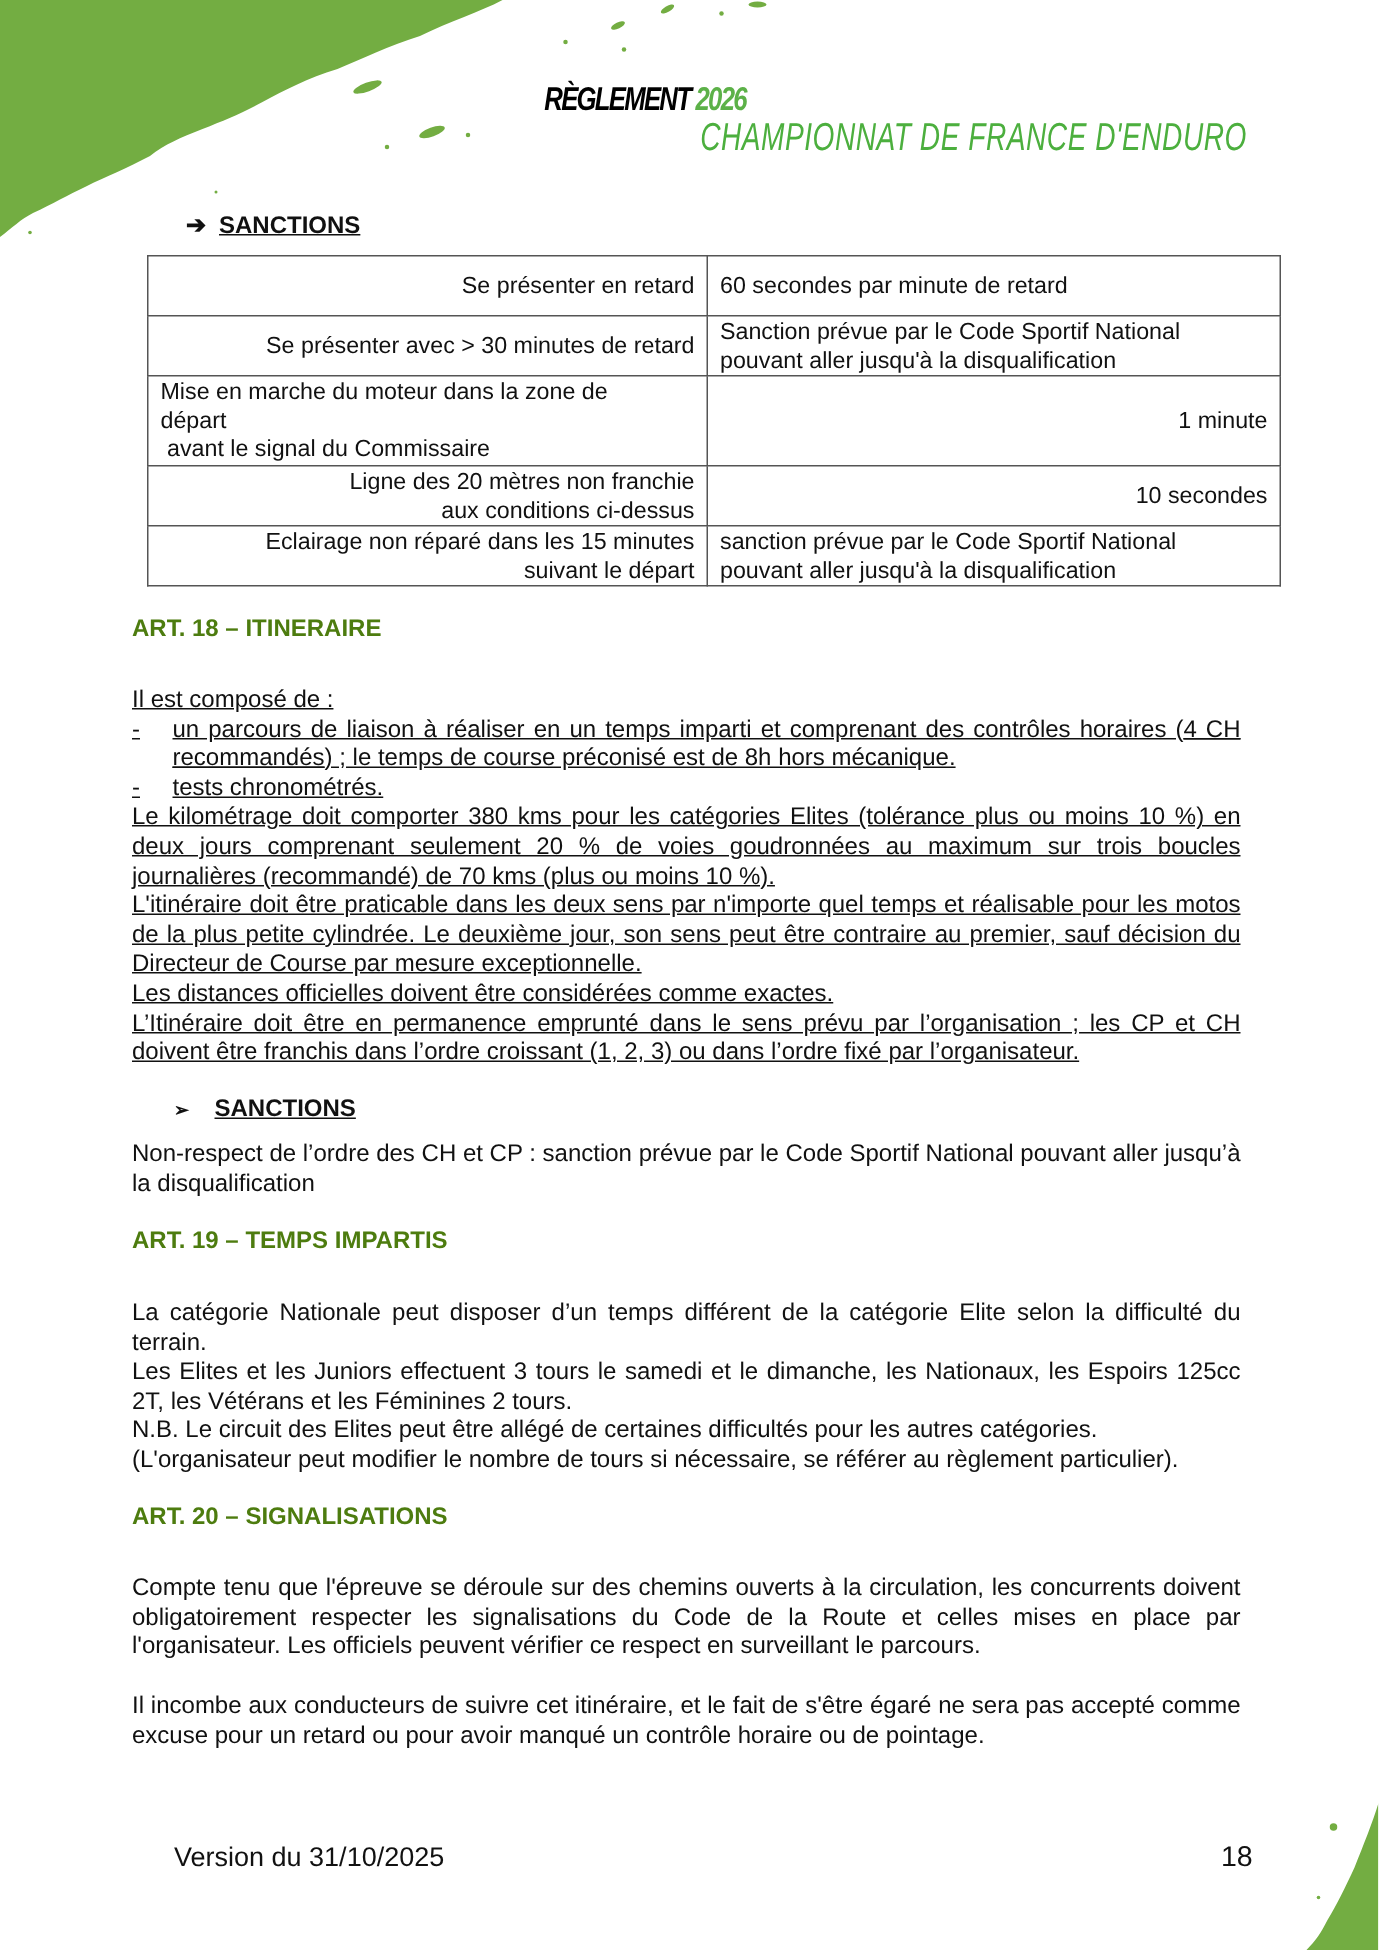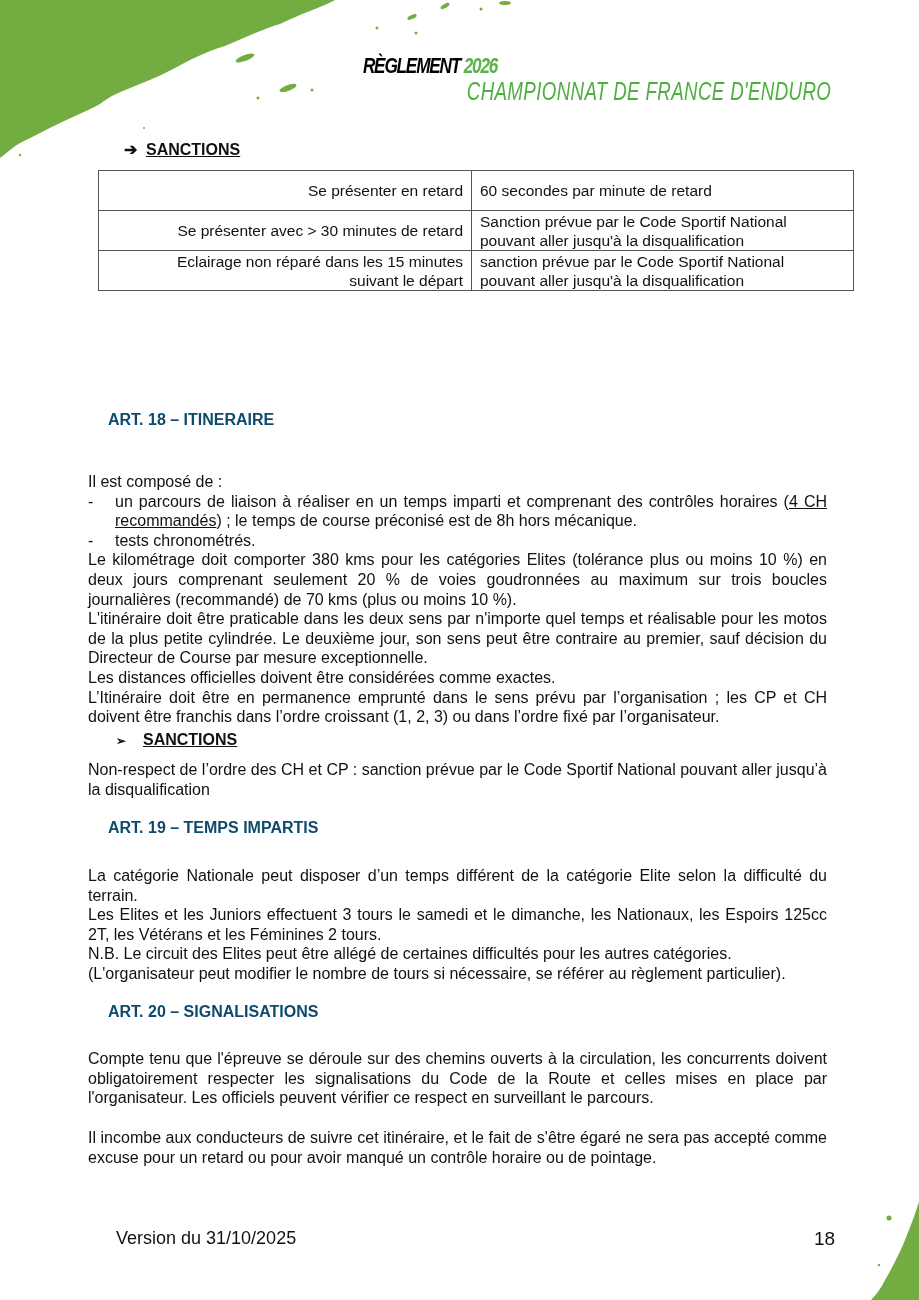--- a/index.html
+++ b/index.html
@@ -15,21 +15,21 @@
   .header .champ { font-family: "Liberation Sans", sans-serif; font-style: italic; font-size: 26px;
                    color: #4caf3e; transform: scaleX(0.72); transform-origin: right; display: block;
                    white-space: nowrap; margin-top: 1px; letter-spacing: 0.5px; }
   .sub { position: absolute; font-weight: bold; font-size: 16px; }
   .sub u { text-decoration: underline; }
   .sub .arrow { display: inline-block; width: 22px; }
   table.sanctions { position: absolute; left: 98px; top: 170px; width: 756px; border-collapse: collapse;
                     font-size: 15.5px; }
   table.sanctions td { border: 1px solid #555; padding: 0 8px; vertical-align: middle; line-height: 19px; text-align: right; }
   table.sanctions td.r { text-align: justify; text-align-last: left; }
-  .art { position: absolute; left: 88px; font-weight: bold; color: #0c4a6e; font-size: 16px; margin-left: 20px; }
+  .art { position: absolute; left: 88px; font-weight: bold; color: #4d7c0f; font-size: 16px; }
   .p { position: absolute; left: 88px; width: 739px; font-size: 16px; line-height: 19.6px; text-align: justify; }
   .p .line { display: block; }
   .bullet { display: flex; }
   .bullet .dash { width: 27px; flex: none; }
   .bullet .txt { flex: 1; text-align: justify; }
   .footer-ver { position: absolute; left: 116px; top: 1228px; font-size: 18px; }
   .footer-page { position: absolute; left: 814px; top: 1228px; font-size: 19px; }
 </style>
 </head>
 <body>
@@ -67,30 +67,38 @@
 <table class="sanctions">
   <tbody>
     <tr style="height:40px">
       <td style="width:356px"><span>Se présenter en retard</span></td>
       <td class="r"><span>60  secondes par minute de retard</span></td>
     </tr>
     <tr style="height:40px">
       <td><span>Se présenter avec &gt; 30 minutes de retard</span></td>
       <td class="r"><span>Sanction prévue par le Code Sportif National</span><br><span>pouvant aller jusqu'à la disqualification</span></td>
     </tr>
+    <tr style="height:60px">
+      <td class="r"><span>Mise en marche du moteur dans la zone de</span><br><span>départ</span><br><span style="white-space:pre"> avant le signal du Commissaire</span></td>
+      <td><span>1 minute</span></td>
+    </tr>
+    <tr style="height:40px">
+      <td><span>Ligne des 20 mètres non franchie</span><br><span style="white-space:pre"> aux conditions ci-dessus</span></td>
+      <td><span>10 secondes</span></td>
+    </tr>
     <tr style="height:40px">
       <td><span>Eclairage non réparé dans les 15 minutes</span><br><span style="white-space:pre"> suivant le départ</span></td>
       <td class="r"><span>sanction prévue par le Code Sportif National</span><br><span>pouvant aller jusqu'à la disqualification</span></td>
     </tr>
   </tbody>
 </table>
 
 <div class="art" style="top:411px;">ART. 18 – ITINERAIRE</div>
 
-<div class="p" style="top:472px;">
+<div class="p" style="top:457px;text-decoration:underline;">
   <span class="line">Il est composé de :</span>
   <div class="bullet">
     <span class="dash">-</span>
     <span class="txt"><span>un parcours de liaison à réaliser en un temps imparti et comprenant des contrôles horaires (</span><u>4 CH recommandés</u><span>) ; le temps de course préconisé est de 8h hors mécanique.</span></span>
   </div>
   <div class="bullet">
     <span class="dash">-</span>
     <span class="txt">tests chronométrés.</span>
   </div>
   <span class="line">Le kilométrage doit comporter 380 kms pour les catégories Elites (tolérance plus ou moins 10 %) en deux jours comprenant seulement 20 % de voies goudronnées au maximum sur trois boucles journalières (recommandé) de 70 kms (plus ou moins 10 %).</span>

